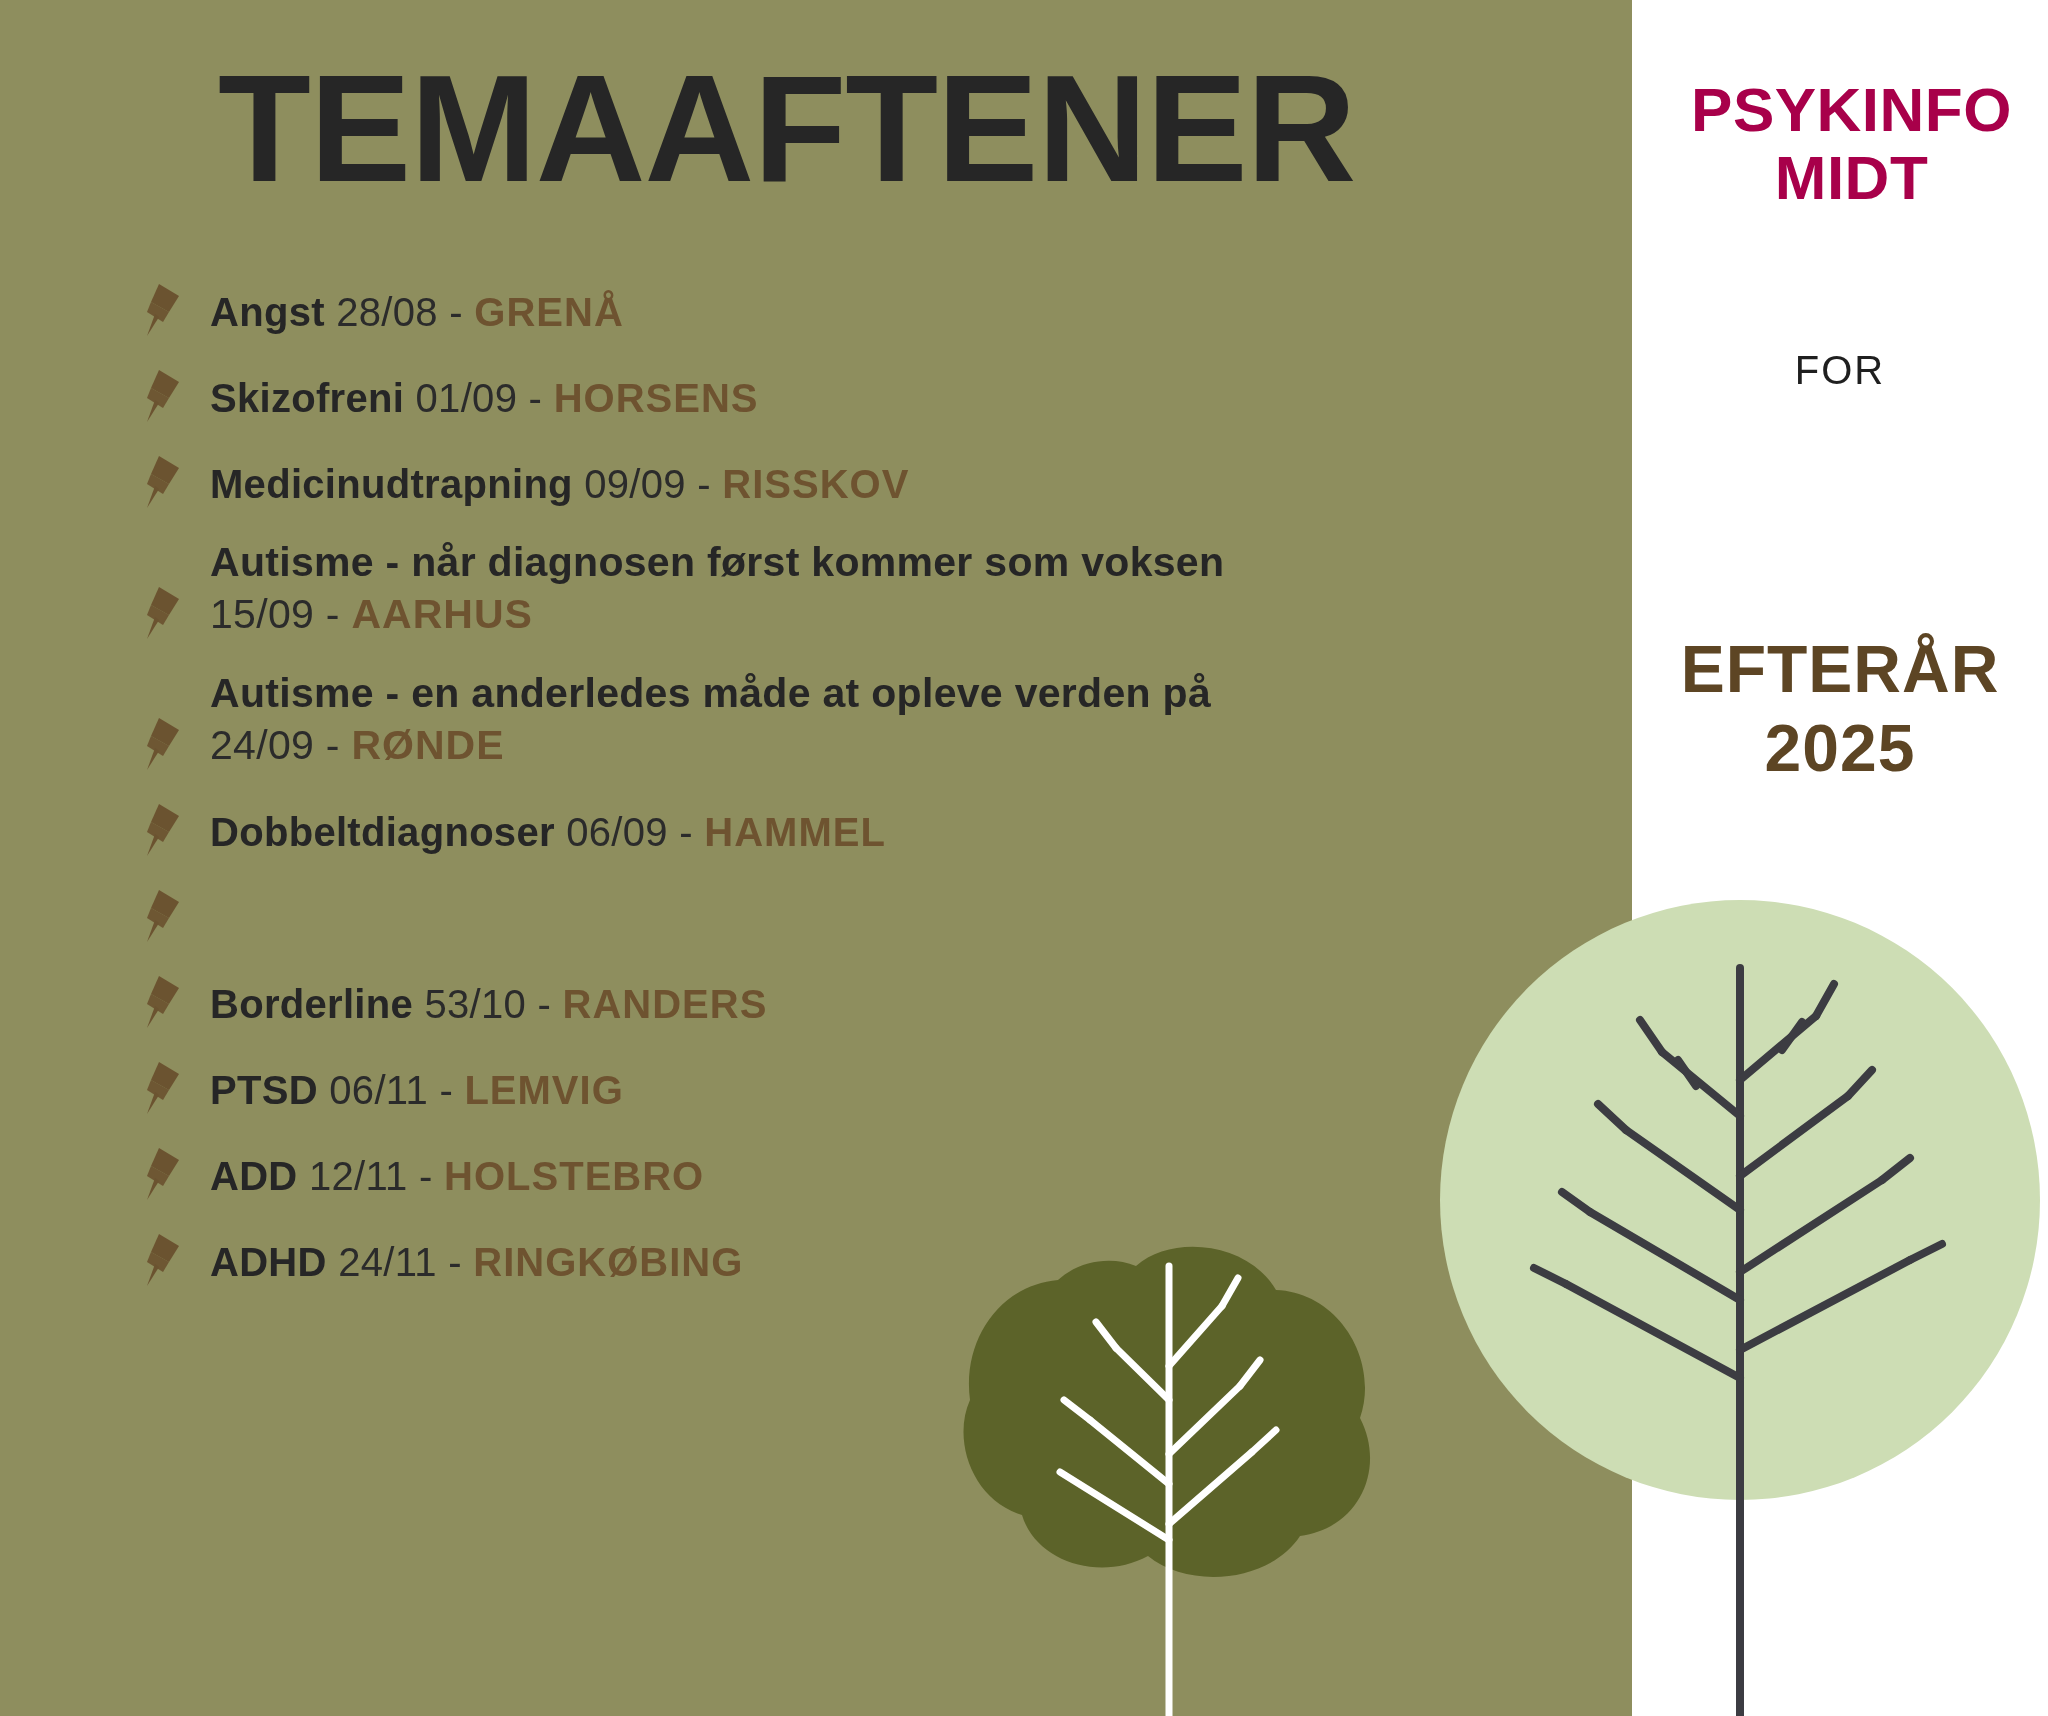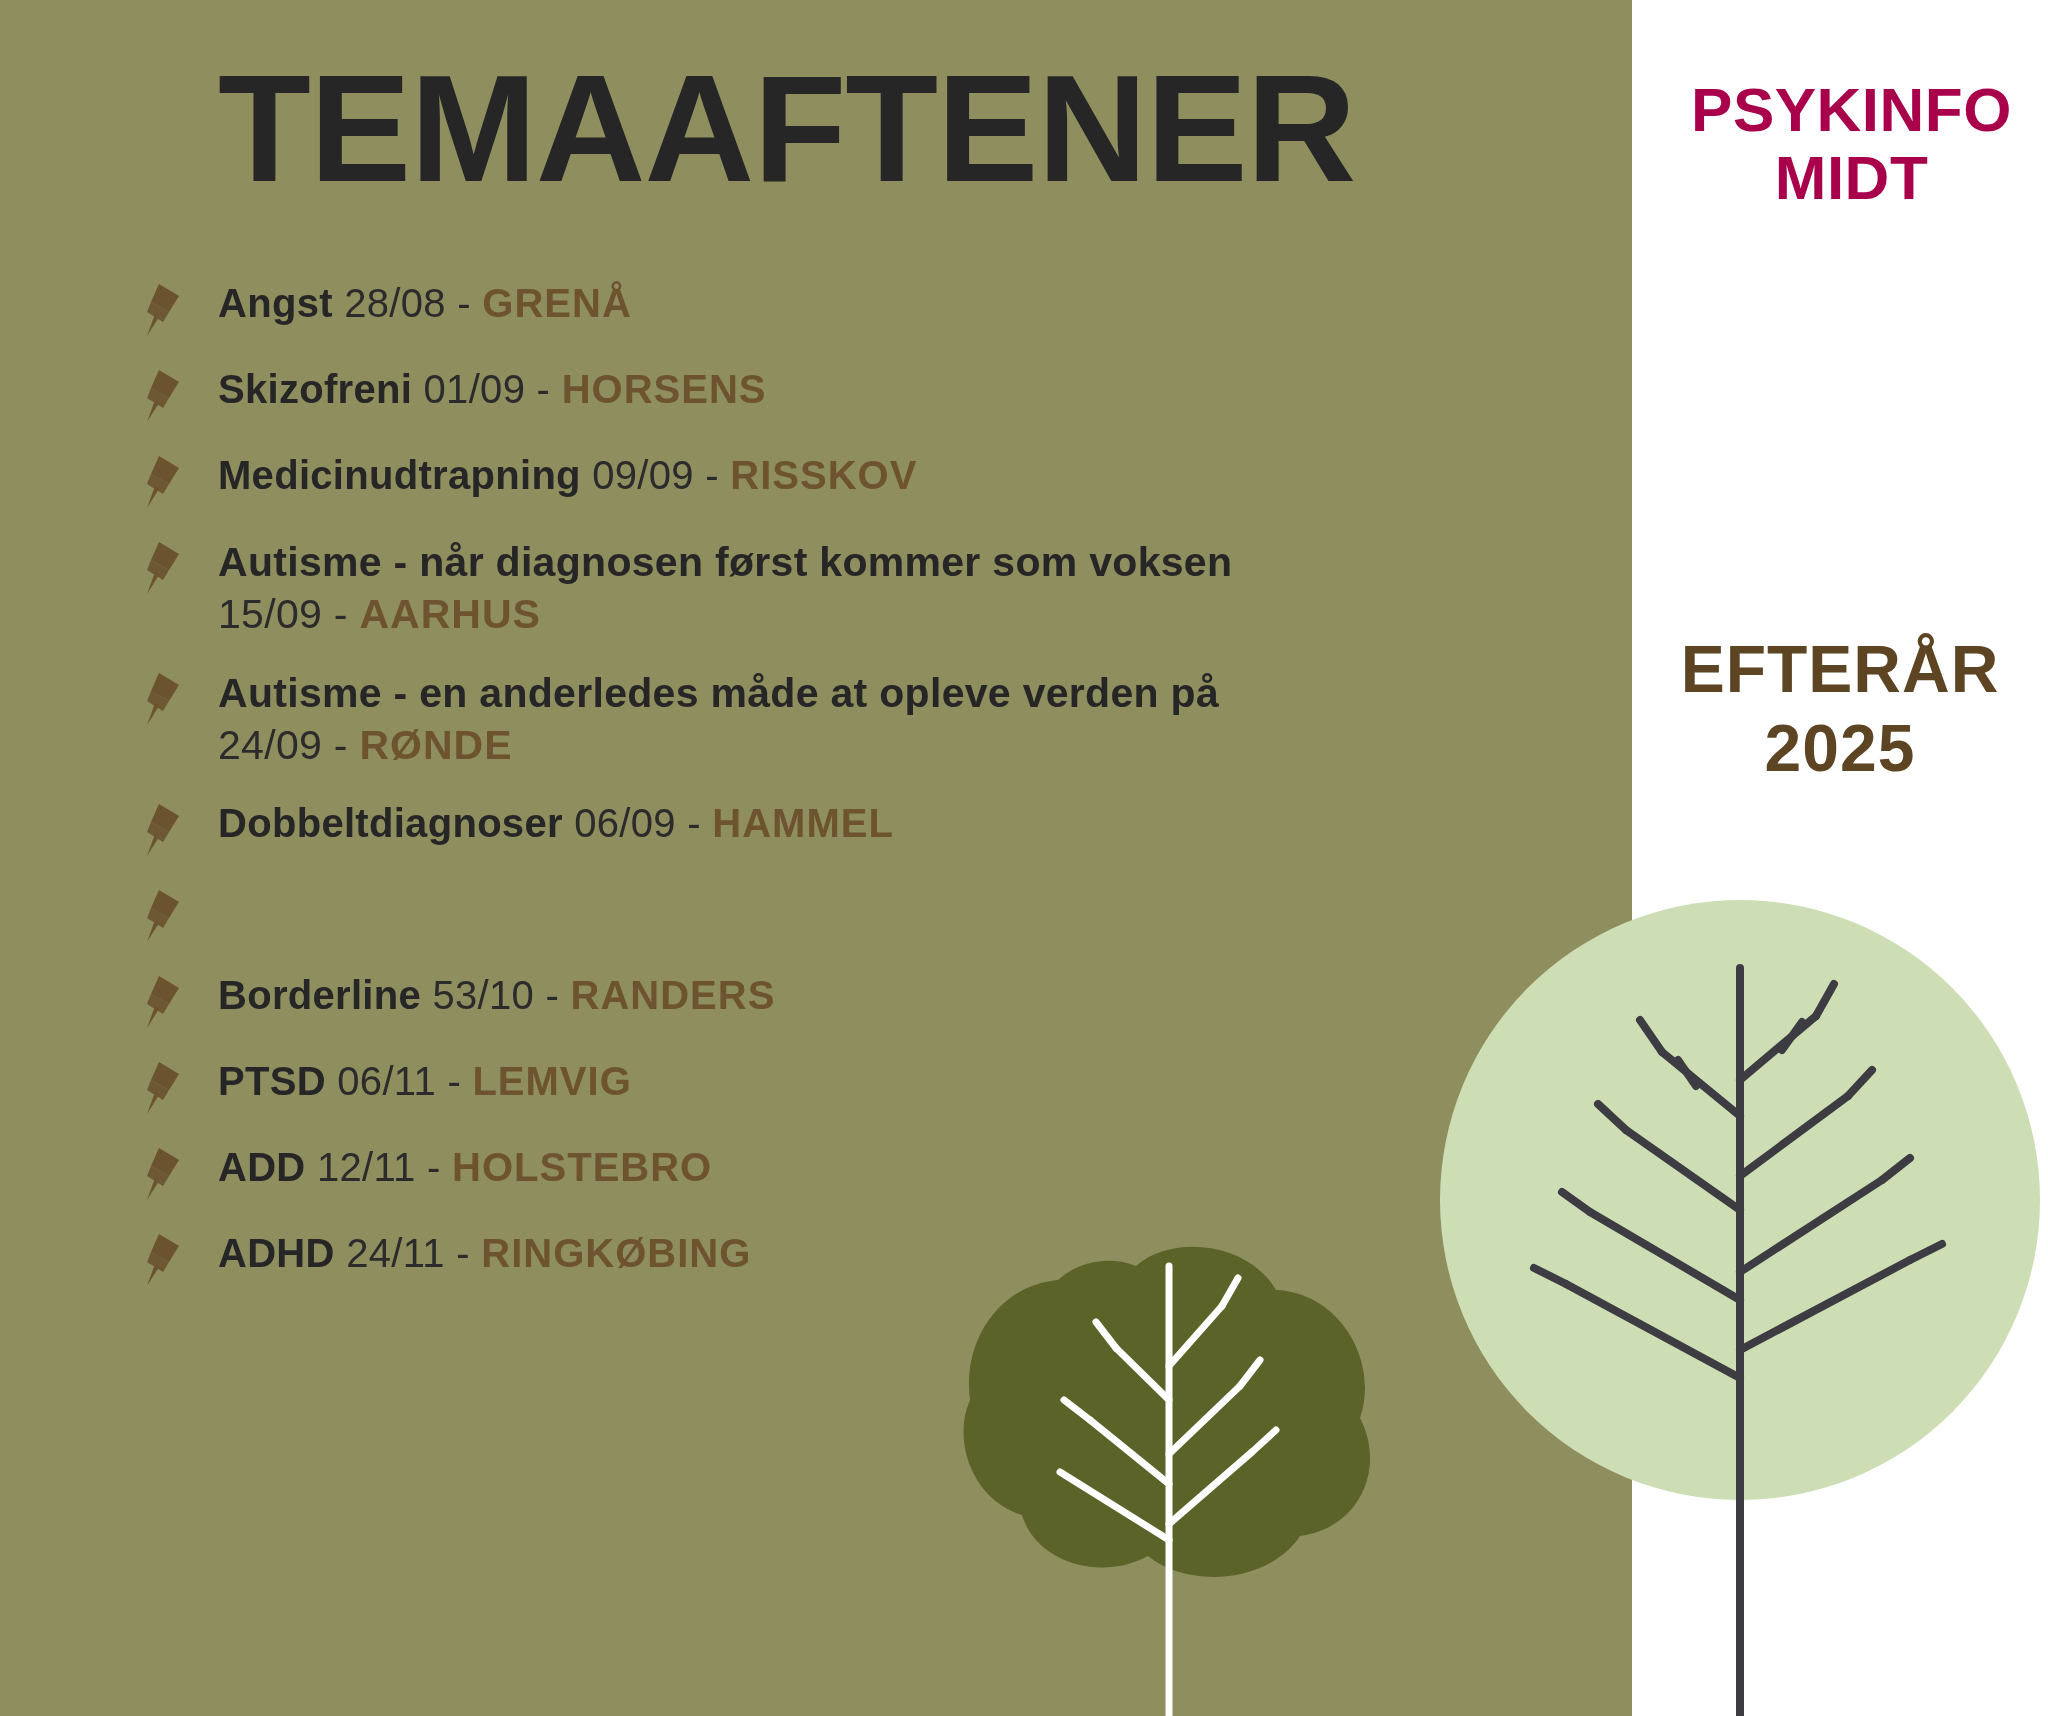--- a/index.html
+++ b/index.html
@@ -35,23 +35,22 @@
   }
   
   .event-list {
     position:absolute;
     left:118px;
     top:278px;
     width:1480px;
   }
   .event {
     display:flex;
-    align-items:flex-start;
+    align-items:flex-end;
     margin-bottom:26px;
-    gap:8px;
   }
   .pin {
     flex:0 0 92px;
     padding-top:4px;
     display:flex;
     justify-content:center;
   }
   .pin svg { display:block; }
   .event-text {
     font-size:40px;
@@ -275,20 +274,21 @@
         <div class="event-text"><span>ADHD</span> <span class="date">24/11</span> <span class="dash">-</span> <span class="city">RINGKØBING</span></div>
       </div>
     </div>
 
   <div class="right-col">
     <div class="brand">
       <div>PSYKINFO</div>
       <div>MIDT</div>
     </div>
     <div class="program-for">
+      <div>FOR</div>
     </div>
     <div class="season">
       <div>EFTERÅR</div>
       <div>2025</div>
     </div>
   </div>
 
   <div class="tree-small">
     <svg width="460" height="646" viewBox="0 0 460 646" fill="none">
       <path d="M118 210 C60 215 22 270 30 330 C12 370 32 430 82 445 C96 492 160 512 208 486 C250 520 330 512 360 466 C420 458 446 398 420 348 C440 290 398 222 336 220 C308 172 232 164 196 196 C172 186 140 190 118 210 Z" fill="#5c6329"></path>

